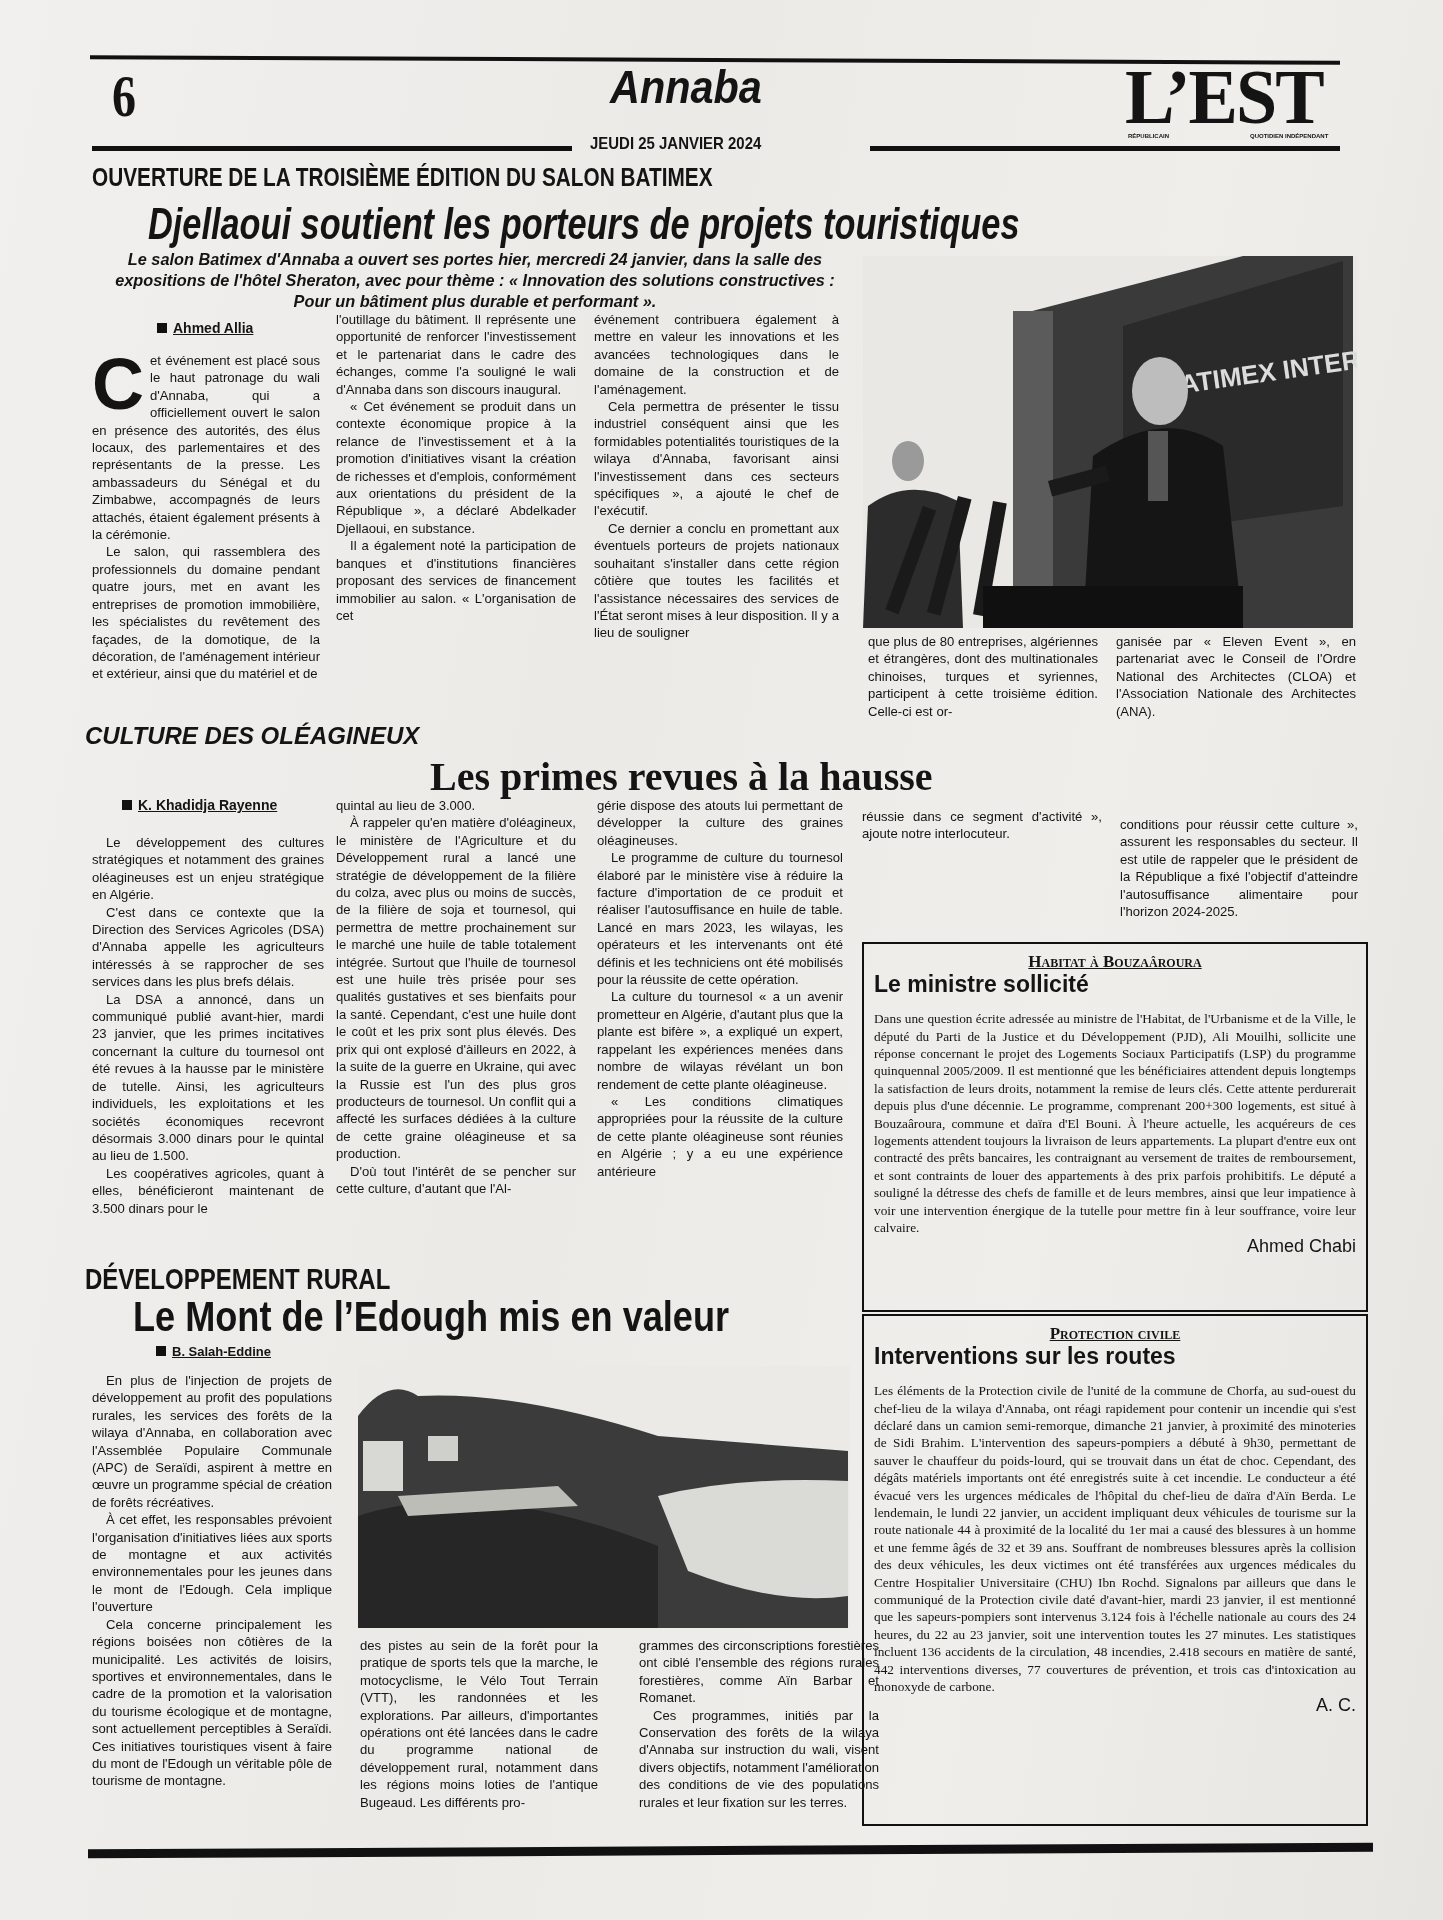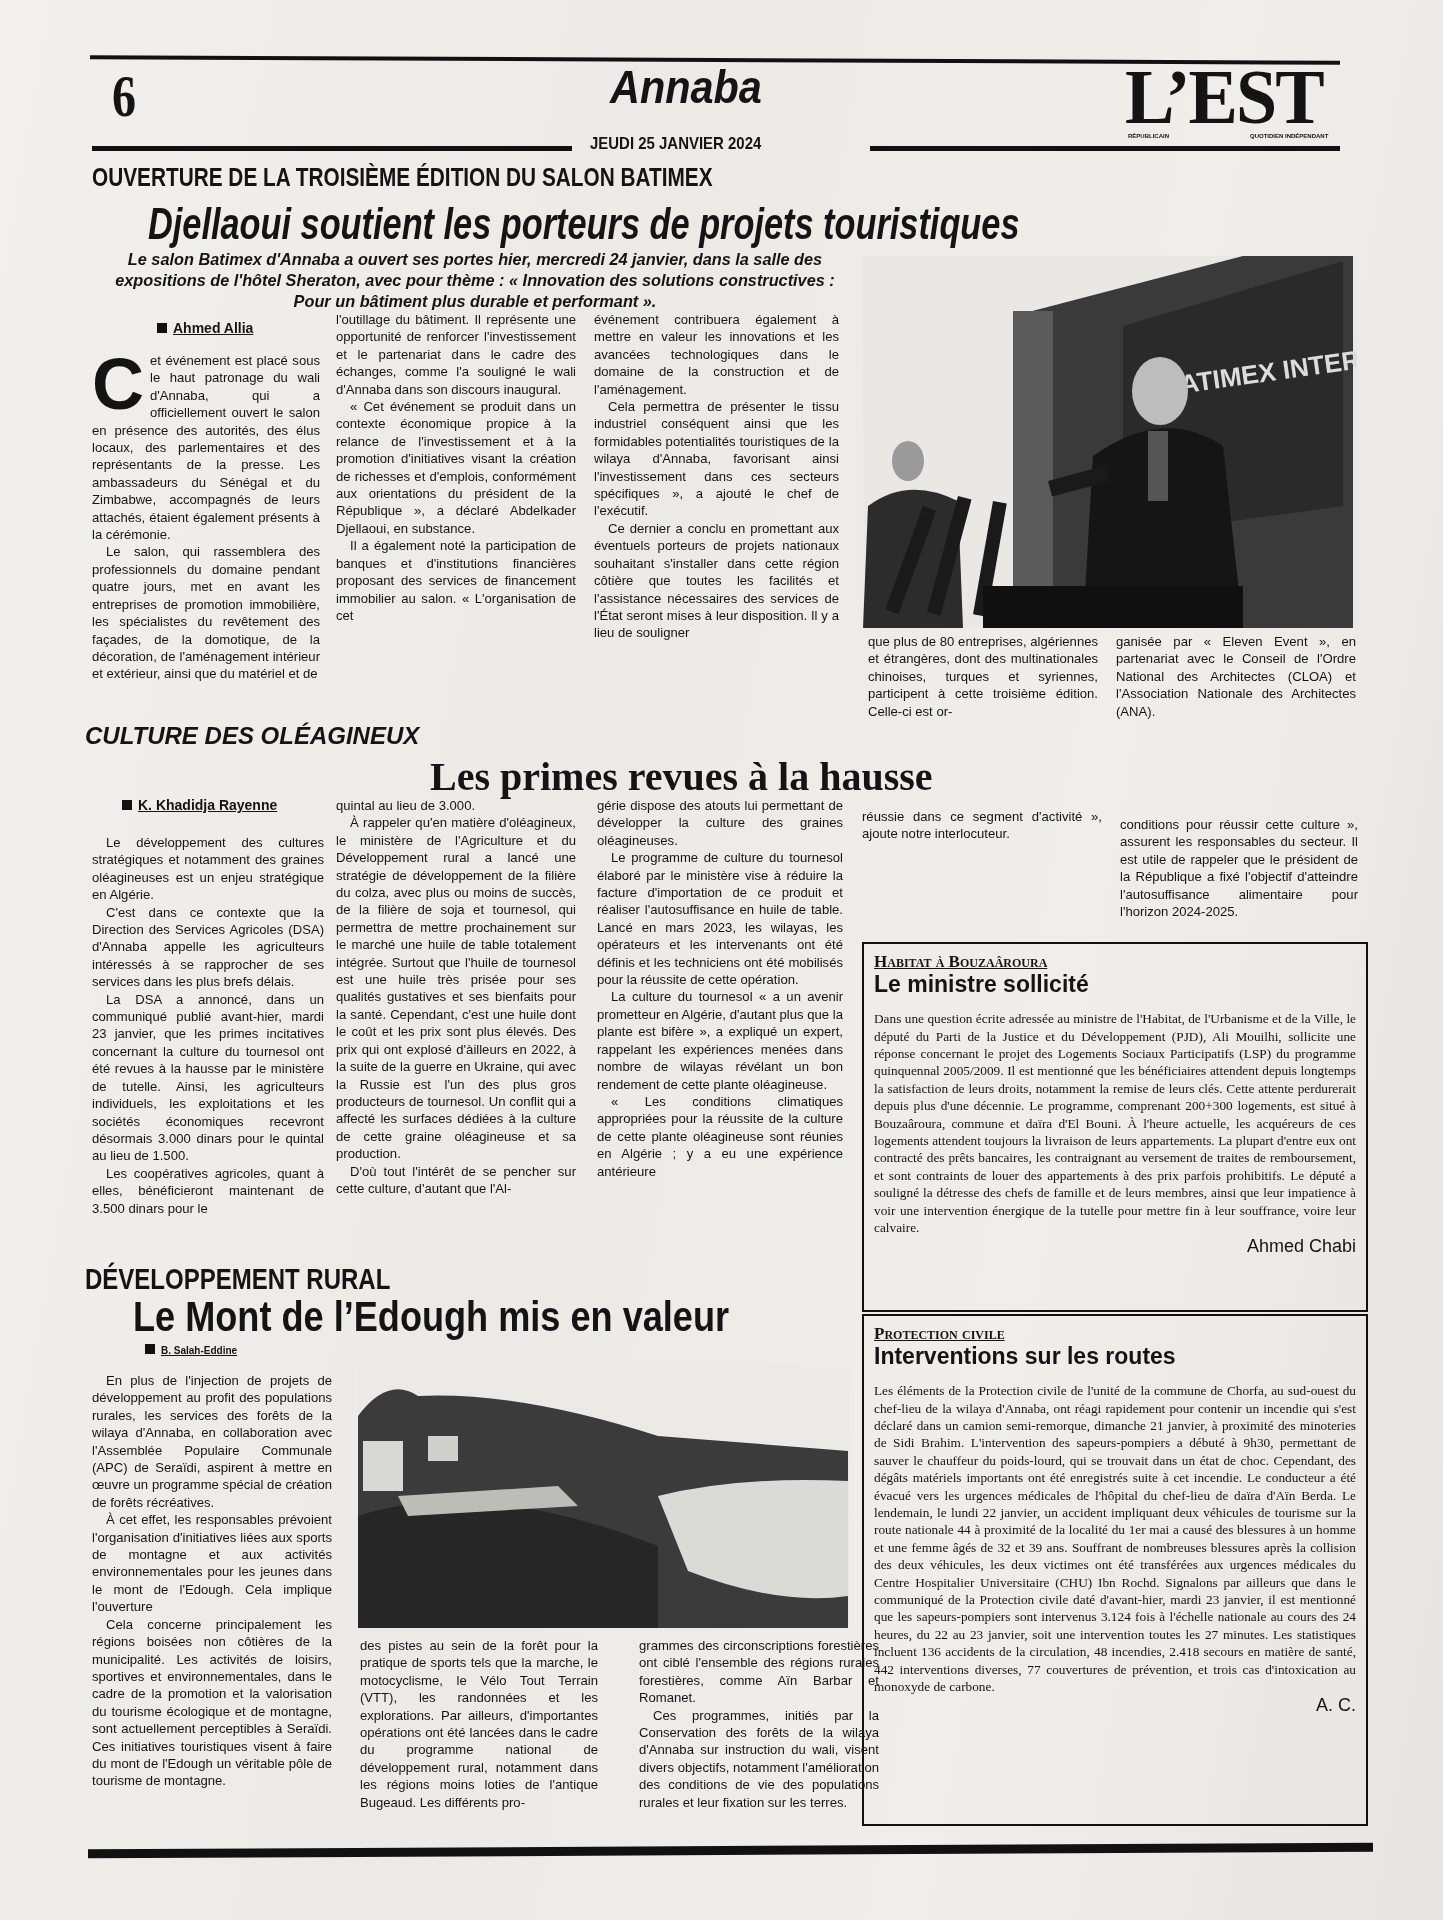--- a/index.html
+++ b/index.html
@@ -24,21 +24,21 @@
   .byline { position: absolute; font-weight: bold; font-size: 14px; }
   .byline .sq { display: inline-block; width: 10px; height: 10px; background: #111; margin-right: 6px; vertical-align: 0; }
   .byline .name { text-decoration: underline; }
   .col { position: absolute; font-size: 13.1px; line-height: 17.4px; text-align: justify; hyphens: manual; }
   .col p { text-indent: 14px; }
   .col p.noind { text-indent: 0; }
   .dropcap { float: left; font-family: "Liberation Sans", sans-serif; font-weight: bold; font-size: 72px;
     line-height: 56px; margin: 4px 6px 0 0; }
   .photo { position: absolute; overflow: hidden; }
   .box { position: absolute; border: 2px solid #111; padding: 8px 10px; }
-  .box-kicker { font-family: "Liberation Serif", serif; font-weight: bold; font-size: 17px; font-variant: small-caps; text-decoration: underline; }
+  .box-kicker { font-family: "Liberation Serif", serif; font-weight: bold; font-size: 17px; font-variant: small-caps; text-decoration: underline; text-align: center; }
   .box-title { font-weight: bold; font-size: 23px; line-height: 1.05; margin-bottom: 14px; }
   .box-body { font-size: 13.3px; line-height: 17.4px; text-align: justify; font-family: Liberation Serif, serif; }
   .sign { text-align: right; font-weight: normal; font-size: 18px; }
 </style>
 </head>
 <body>
 
 <div class="page">
 
   <div class="rule" style="left:90px;top:58px;width:1250px;height:4px;transform:rotate(0.25deg);"></div>
@@ -136,21 +136,21 @@
 
   <div class="box" style="left:862px;top:942px;width:506px;height:370px;">
     <div class="box-kicker">Habitat à Bouzaâroura</div>
     <div class="box-title">Le ministre sollicité</div>
     <div class="box-body">Dans une question écrite adressée au ministre de l'Habitat, de l'Urbanisme et de la Ville, le député du Parti de la Justice et du Développement (PJD), Ali Mouilhi, sollicite une réponse concernant le projet des Logements Sociaux Participatifs (LSP) du programme quinquennal 2005/2009. Il est mentionné que les bénéficiaires attendent depuis longtemps la satisfaction de leurs droits, notamment la remise de leurs clés. Cette attente perdurerait depuis plus d'une décennie. Le programme, comprenant 200+300 logements, est situé à Bouzaâroura, commune et daïra d'El Bouni. À l'heure actuelle, les acquéreurs de ces logements attendent toujours la livraison de leurs appartements. La plupart d'entre eux ont contracté des prêts bancaires, les contraignant au versement de traites de remboursement, et sont contraints de louer des appartements à des prix parfois prohibitifs. Le député a souligné la détresse des chefs de famille et de leurs membres, ainsi que leur impatience à voir une intervention énergique de la tutelle pour mettre fin à leur souffrance, voire leur calvaire.</div>
     <div class="sign">Ahmed Chabi</div>
   </div>
 
   <div class="kicker" style="left:85px;top:1264px;font-size:30px;">DÉVELOPPEMENT RURAL</div>
   <div class="headline" style="left:133px;top:1296px;font-size:42px;transform:scaleX(0.86);">Le Mont de l’Edough mis en valeur</div>
-  <div class="byline" style="left:145px;top:1344px;font-size:10px;">
+  <div class="byline" style="left:156px;top:1344px;font-size:13px;">
     <span class="sq"></span><span class="name">B. Salah-Eddine</span>
   </div>
 
   <div class="col" style="left:92px;top:1372px;width:240px;">
     <p>En plus de l'injection de projets de développement au profit des populations rurales, les services des forêts de la wilaya d'Annaba, en collaboration avec l'Assemblée Populaire Communale (APC) de Seraïdi, aspirent à mettre en œuvre un programme spécial de création de forêts récréatives.</p>
     <p>À cet effet, les responsables prévoient l'organisation d'initiatives liées aux sports de montagne et aux activités environnementales pour les jeunes dans le mont de l'Edough. Cela implique l'ouverture</p>
     <p>Cela concerne principalement les régions boisées non côtières de la municipalité. Les activités de loisirs, sportives et environnementales, dans le cadre de la promotion et la valorisation du tourisme écologique et de montagne, sont actuellement perceptibles à Seraïdi. Ces initiatives touristiques visent à faire du mont de l'Edough un véritable pôle de tourisme de montagne.</p>
   </div>
 
   <div class="photo" style="left:358px;top:1366px;width:492px;height:262px;">

